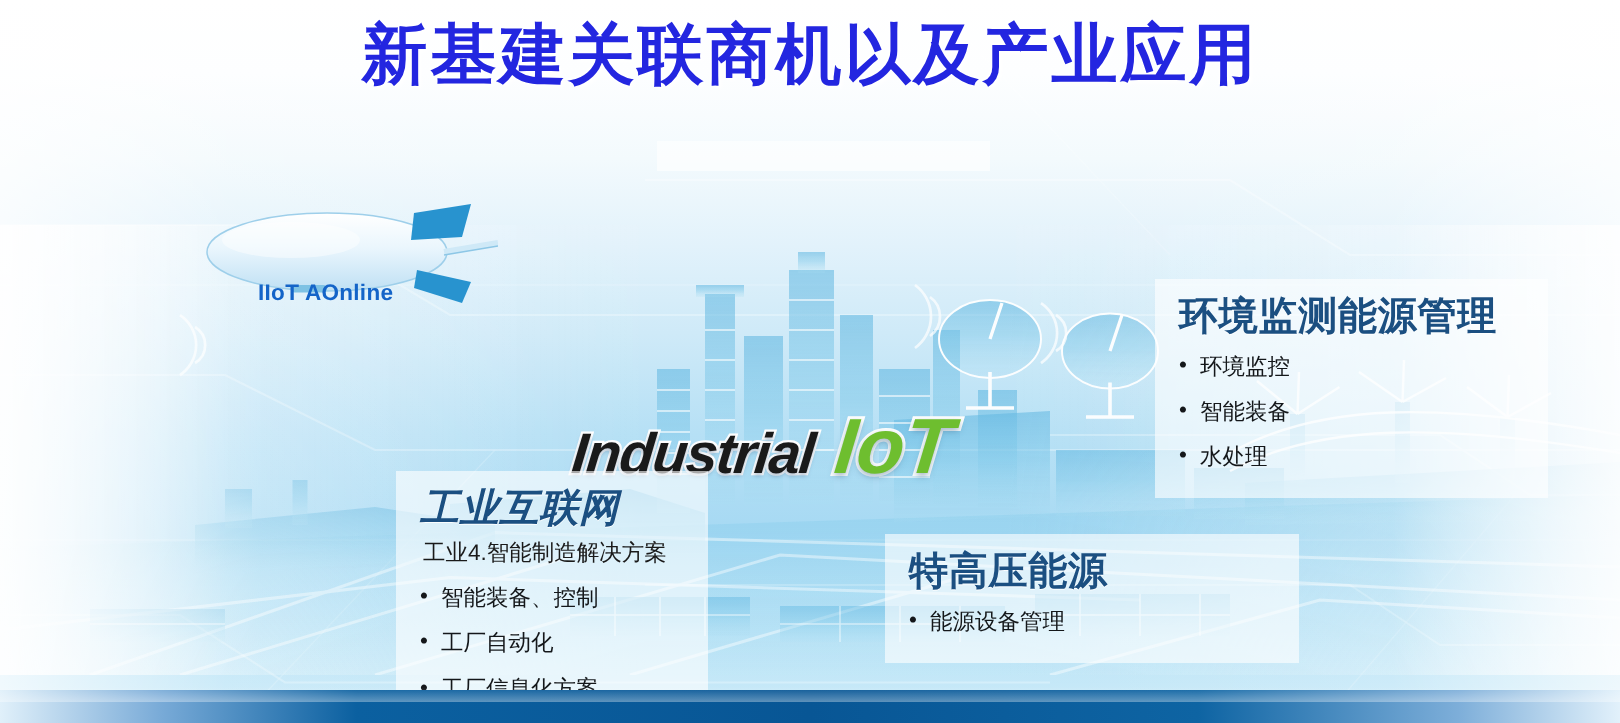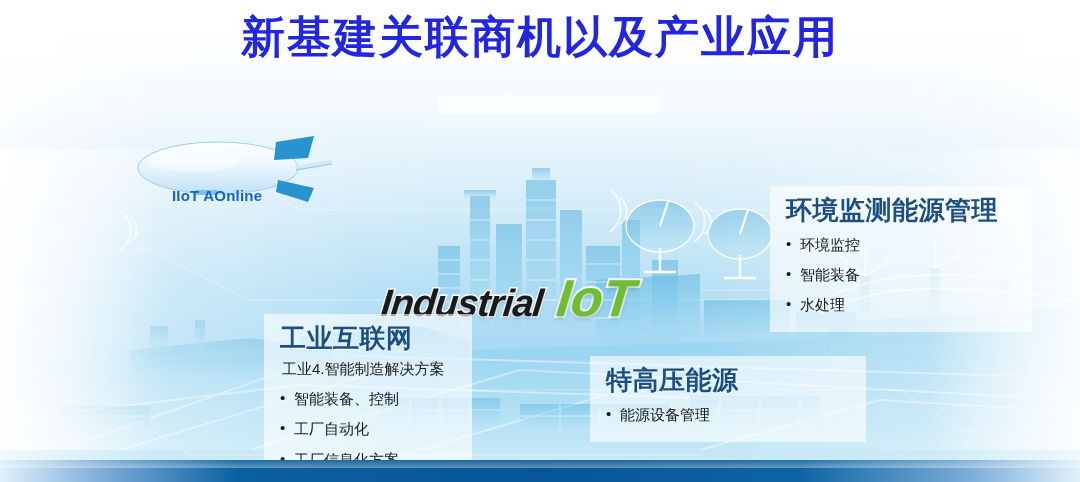--- a/index.html
+++ b/index.html
@@ -137,21 +137,21 @@
   
   #panel-rail   { left:30px;  top:196px; width:206px; }
   #panel-bigdata{ left:438px; top:94px;  width:222px; }
   #panel-env    { left:770px; top:186px; width:262px; }
   #panel-iiot   { left:264px; top:314px; width:208px; }
   #panel-uhv    { left:590px; top:356px; width:276px; }
 
   #panel-rail .panel-h { font-size:27px; }
   #panel-env  .panel-h { font-size:26px; }
   #panel-bigdata .panel-h { font-size:25px; }
-  #panel-iiot .panel-h { font-size:26px; }
+  #panel-iiot .panel-h { font-size:26px;font-style:italic; }
   #panel-uhv  .panel-h { font-size:26px; }
   #panel-bigdata li, #panel-env li { font-size:15px; }
   #panel-uhv li { font-size:15px; }
 </style>
 </head>
 <body>
 
 <div id="stage">
 
   <div class="bg-sky"></div>

